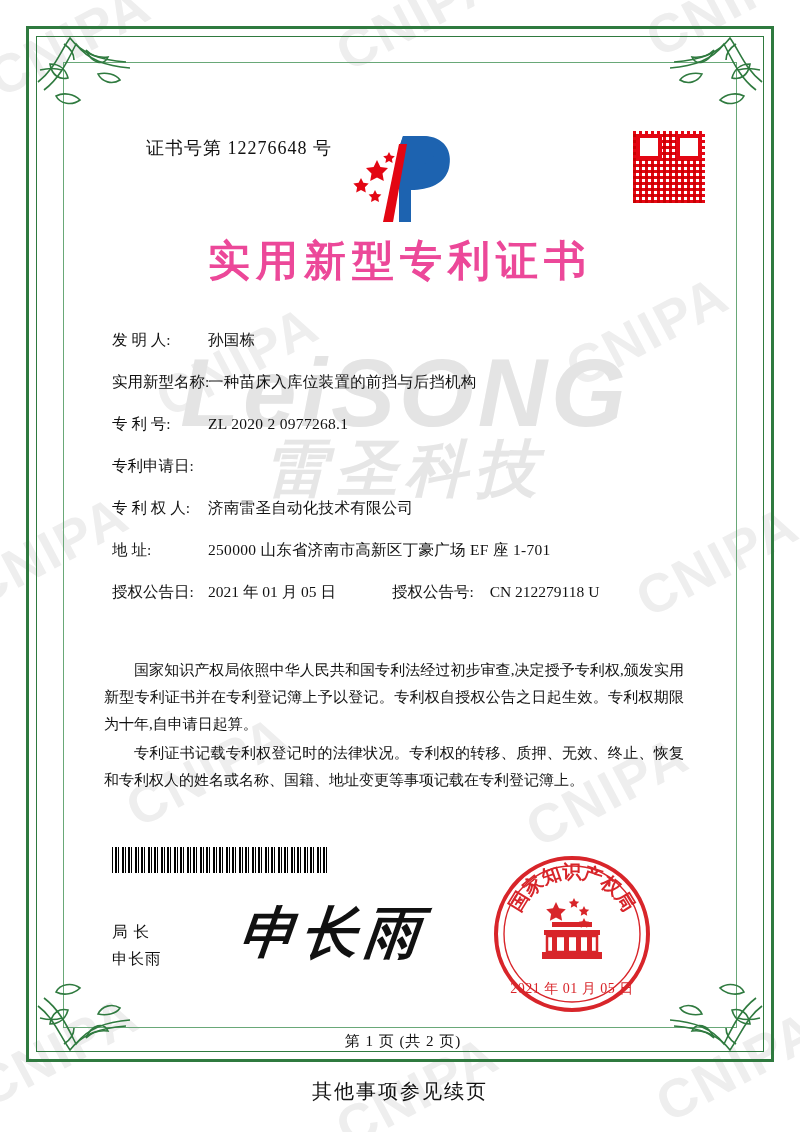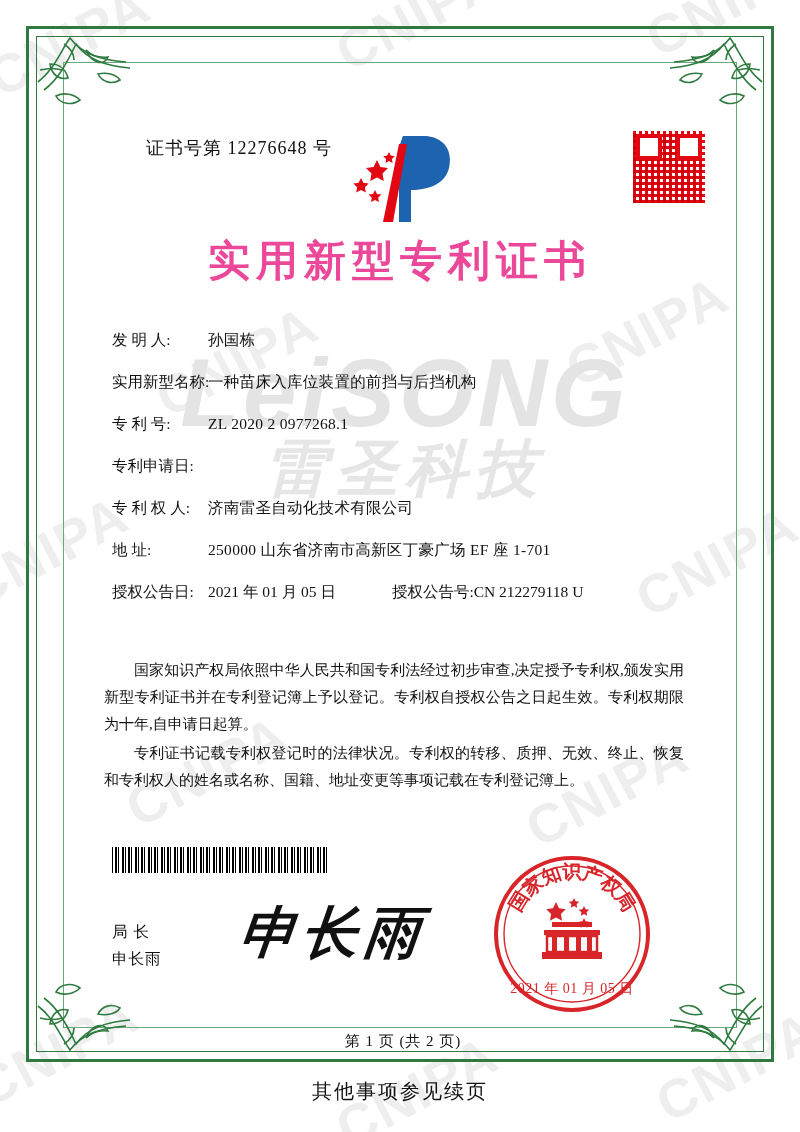--- a/index.html
+++ b/index.html
@@ -181,21 +181,21 @@
     width: 96px;
     flex: 0 0 96px;
     letter-spacing: 0px;
     white-space: nowrap;
   }
   .f-value {
     flex: 1;
     letter-spacing: 0.3px;
   }
   .row-inline { display: flex; }
-  .row-inline .seg2 { margin-left: 56px; display: flex; align-items: baseline; }
+  .row-inline .seg2 { margin-left: 56px; display: flex; align-items: baseline; gap: 16px; }
   .row-inline .seg2 .f-label { width: auto; flex: 0 0 auto; }
 
   
   .paras {
     position: absolute;
     left: 104px;
     top: 657px;
     width: 580px;
     font-size: 15px;
     line-height: 27px;

